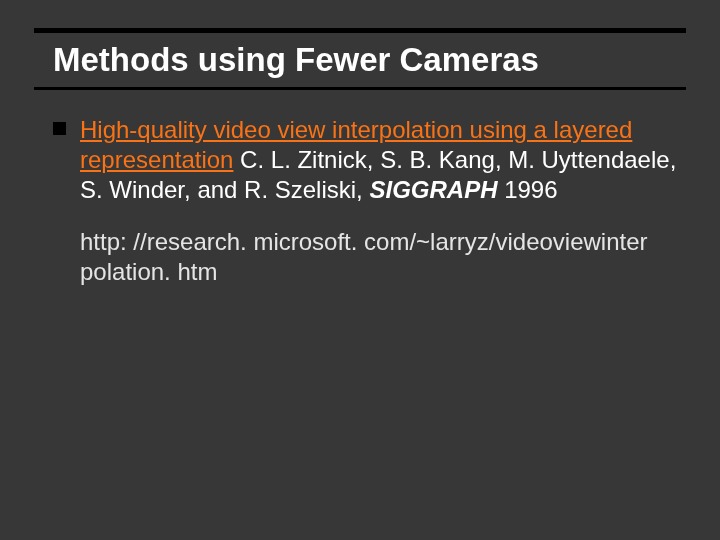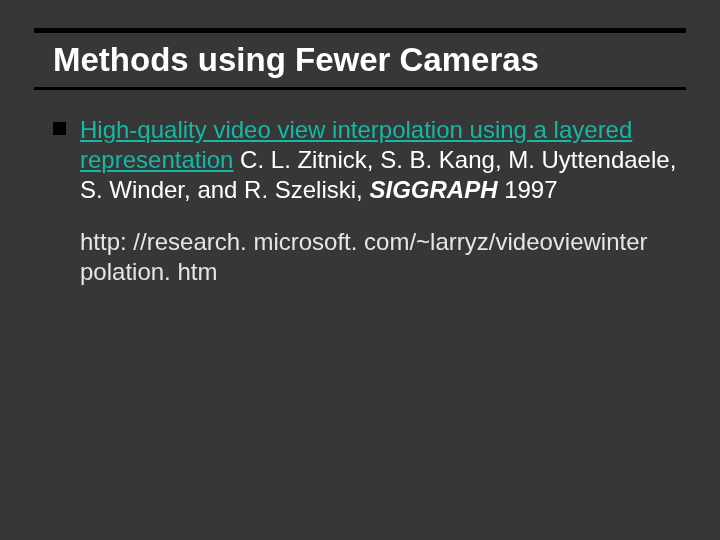--- a/index.html
+++ b/index.html
@@ -60,21 +60,21 @@
     height: 13px;
     background: #000;
     margin-top: 7px;
   }
   .bullet-text {
     font-size: 24px;
     line-height: 1.25;
     color: #ffffff;
   }
   .paper-link {
-    color: #14b8a6;
+    color: #f97316;
     text-decoration: underline;
     cursor: pointer;
   }
   .venue {
     font-style: italic;
     font-weight: bold;
   }
   .url-block {
     margin-left: 27px;
     font-size: 24px;
@@ -90,19 +90,19 @@
   <div class="rule-top"></div>
 
   <h1 class="title">Methods using Fewer Cameras</h1>
 
   <div class="rule-bottom"></div>
 
   <div class="content">
     <div class="bullet-row">
       <div class="bullet-mark"></div>
       <div class="bullet-text">
-        <span class="paper-link">High-quality video view interpolation using a layered representation</span><span> </span><span>C. L. Zitnick, S. B. Kang, M. Uyttendaele, S. Winder, and R. Szeliski, </span><span class="venue">SIGGRAPH</span><span> 1997</span>
+        <span class="paper-link">High-quality video view interpolation using a layered representation</span><span> </span><span>C. L. Zitnick, S. B. Kang, M. Uyttendaele, S. Winder, and R. Szeliski, </span><span class="venue">SIGGRAPH</span><span> 1996</span>
       </div>
     </div>
 
     <div class="url-block">http: //research. microsoft. com/~larryz/videoviewinter polation. htm</div>
   </div>
 </div>
 
 </body></html>

